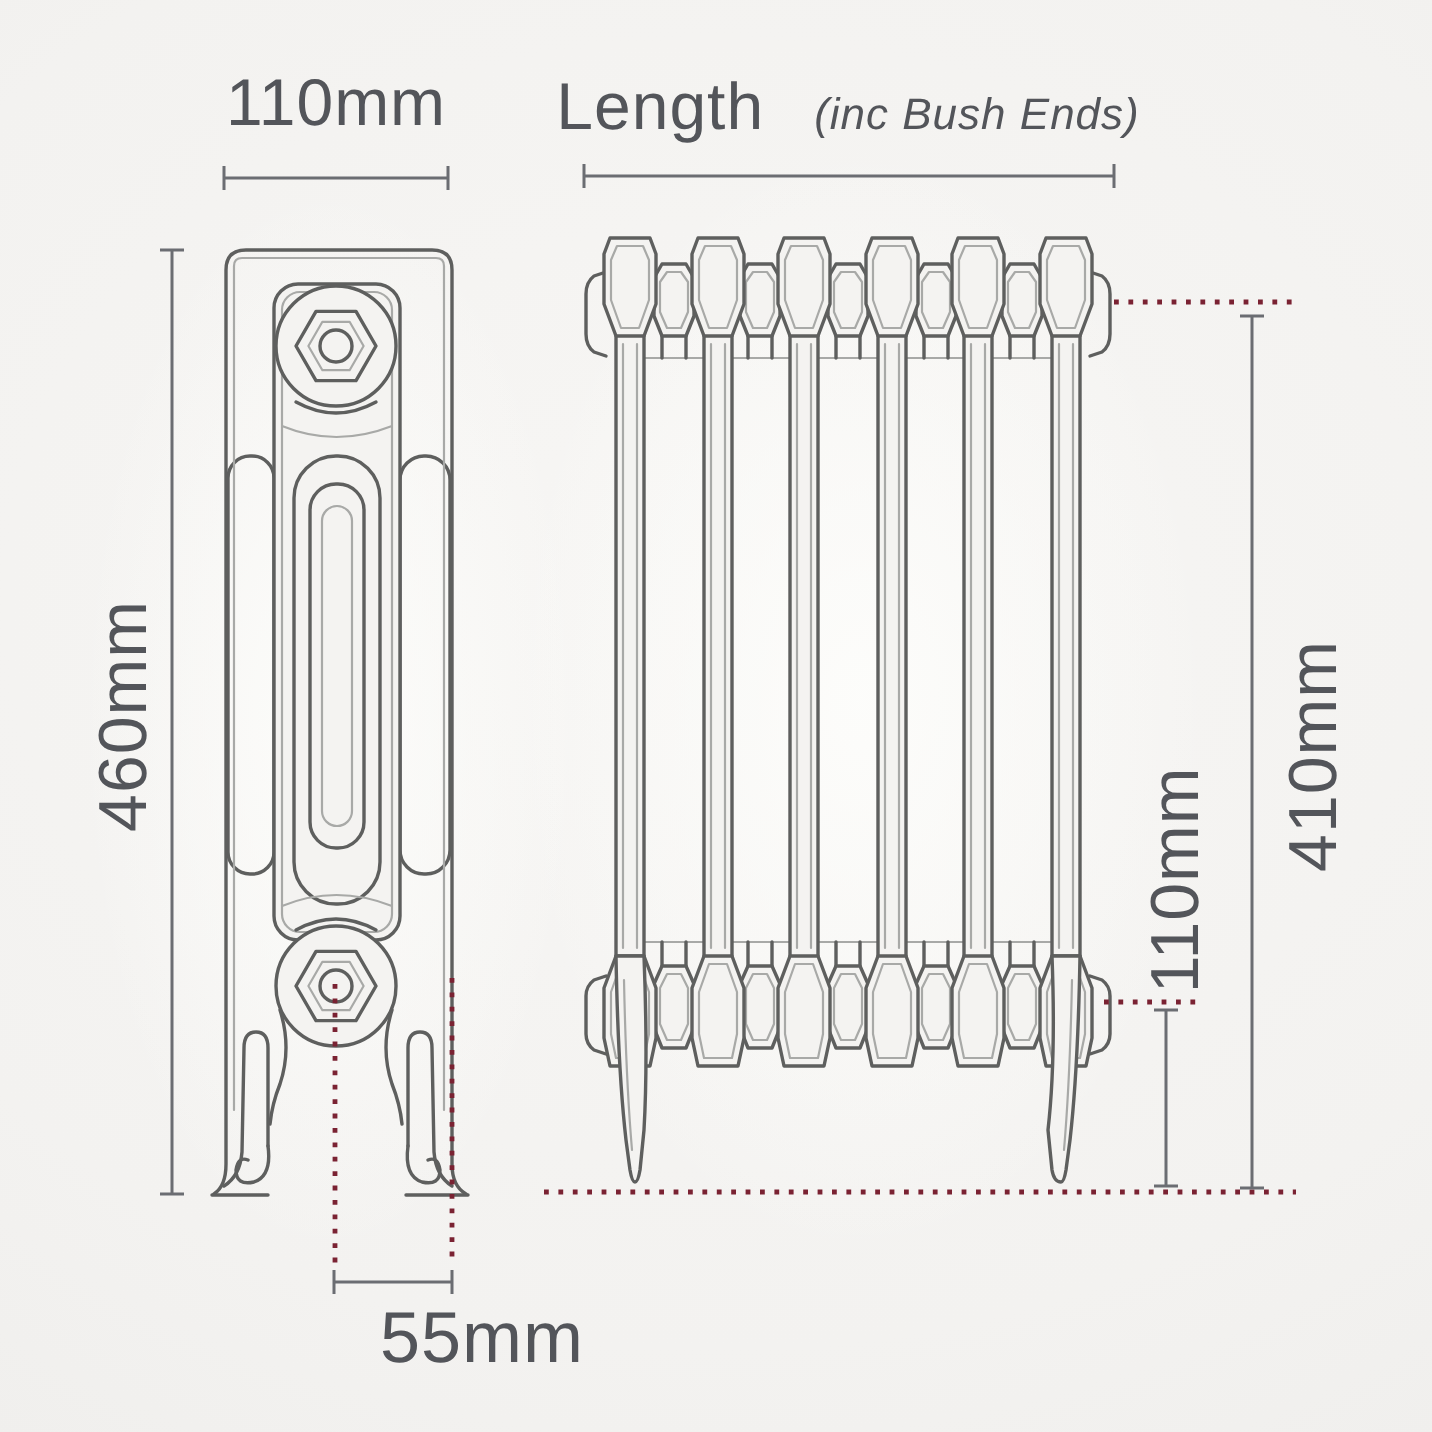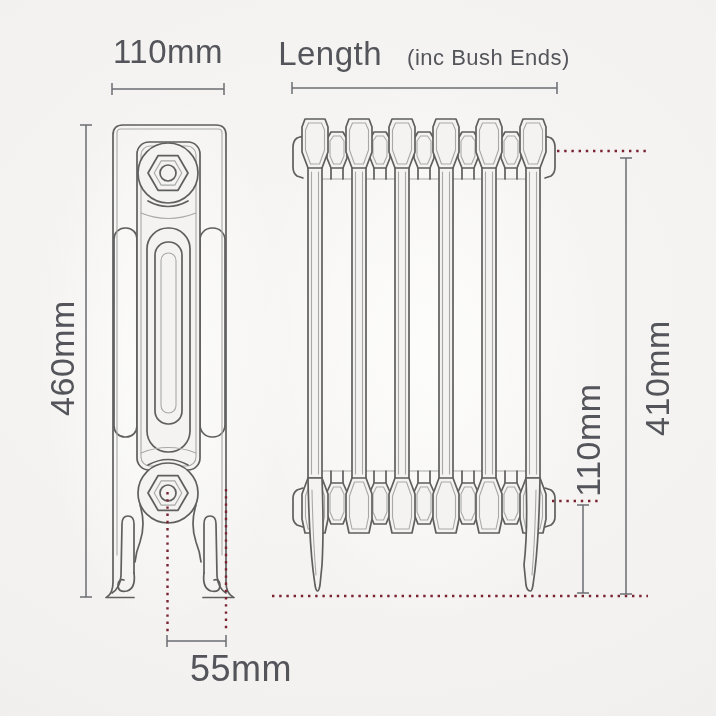--- a/index.html
+++ b/index.html
@@ -15,21 +15,21 @@
   svg.art-layer{position:absolute;left:0;top:0;}
   .art{stroke:#5e5f5e;stroke-width:1.7;fill:none;stroke-linecap:round;stroke-linejoin:round;}
   .art2{stroke:#a8a9a7;stroke-width:1.1;fill:none;stroke-linecap:round;stroke-linejoin:round;}
   .fill{fill:#f4f3f1;}
   .dim{stroke:#6b6d72;stroke-width:1.5;fill:none;stroke-linecap:butt;}
   .red{stroke:#7a2232;stroke-width:2.4;fill:none;stroke-dasharray:2.4 4.8;stroke-linecap:butt;}
   .lab{position:absolute;color:#53555a;letter-spacing:.5px;white-space:nowrap;line-height:1;}
   .lab-depth{left:168px;top:51px;transform:translate(-50%,-50%);font-size:33px;}
   .lab-length{left:424px;top:53px;transform:translate(-50%,-50%);display:flex;align-items:baseline;gap:25px;}
   .lab-length .big{font-size:33px;}
-  .lab-length .small{font-size:22px;}
+  .lab-length .small{font-size:22px;font-style:italic;}
   .lab-height{left:62px;top:358px;transform:translate(-50%,-50%) rotate(-90deg);font-size:34px;}
   .lab-410{left:657px;top:378px;transform:translate(-50%,-50%) rotate(-90deg);font-size:34px;}
   .lab-110r{left:588px;top:440px;transform:translate(-50%,-50%) rotate(-90deg);font-size:34px;}
   .lab-55{left:197px;top:669px;transform:translate(-50%,-50%);font-size:36px;margin-left:44px;}
 </style>
 </head>
 <body>
 
 <div class="stage">
 

